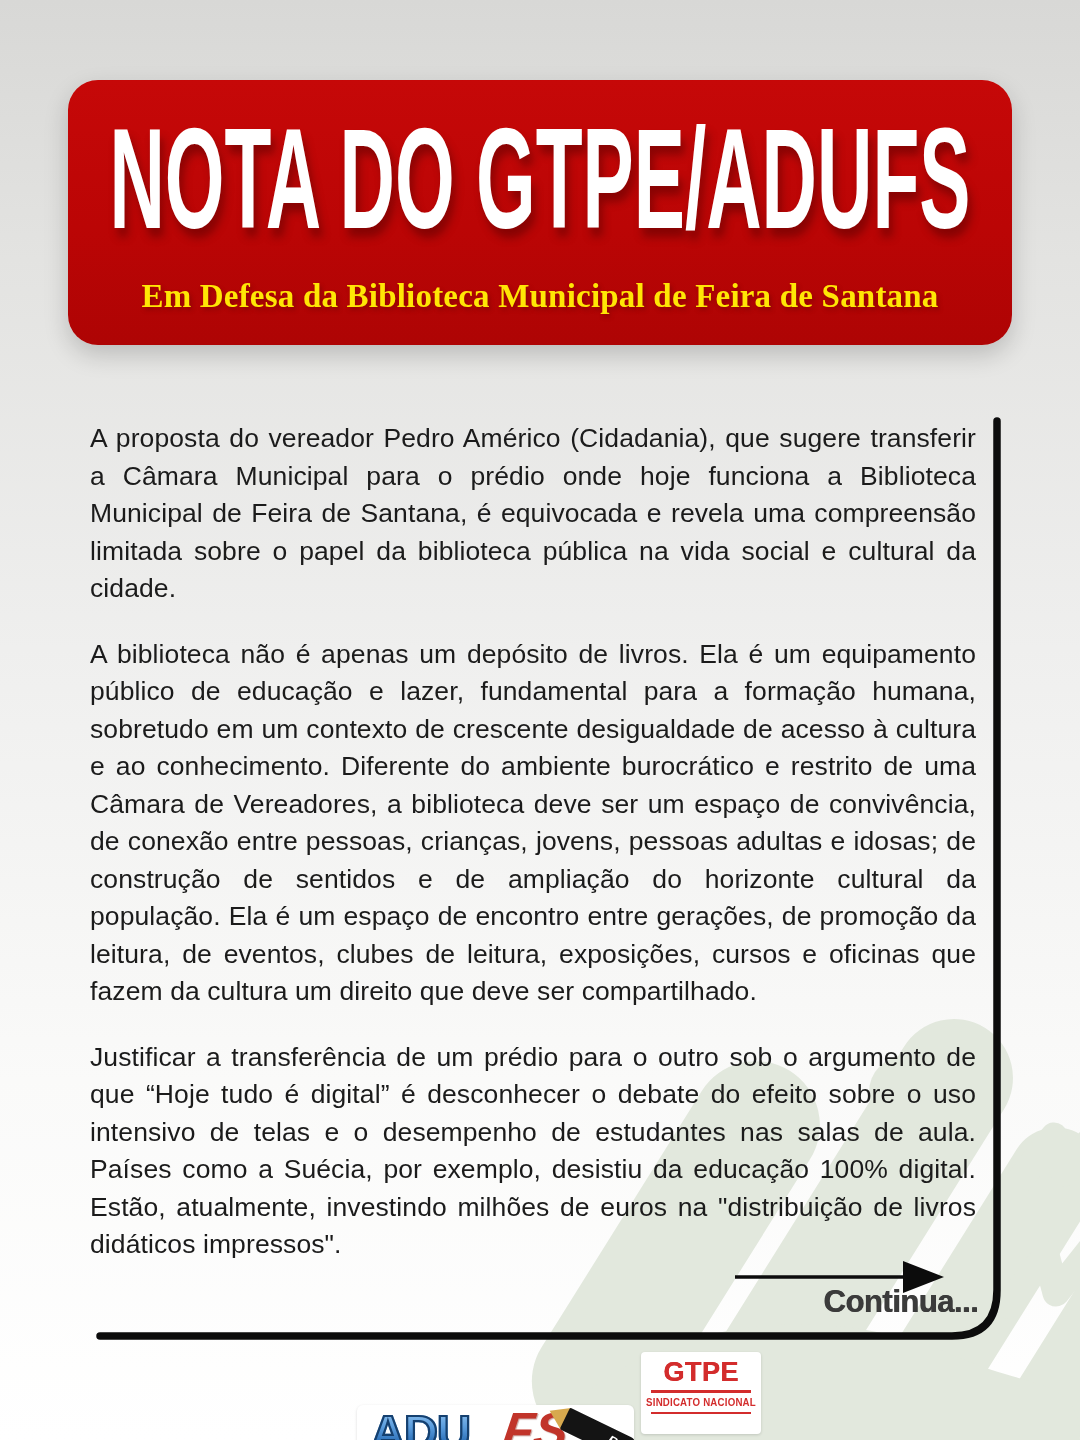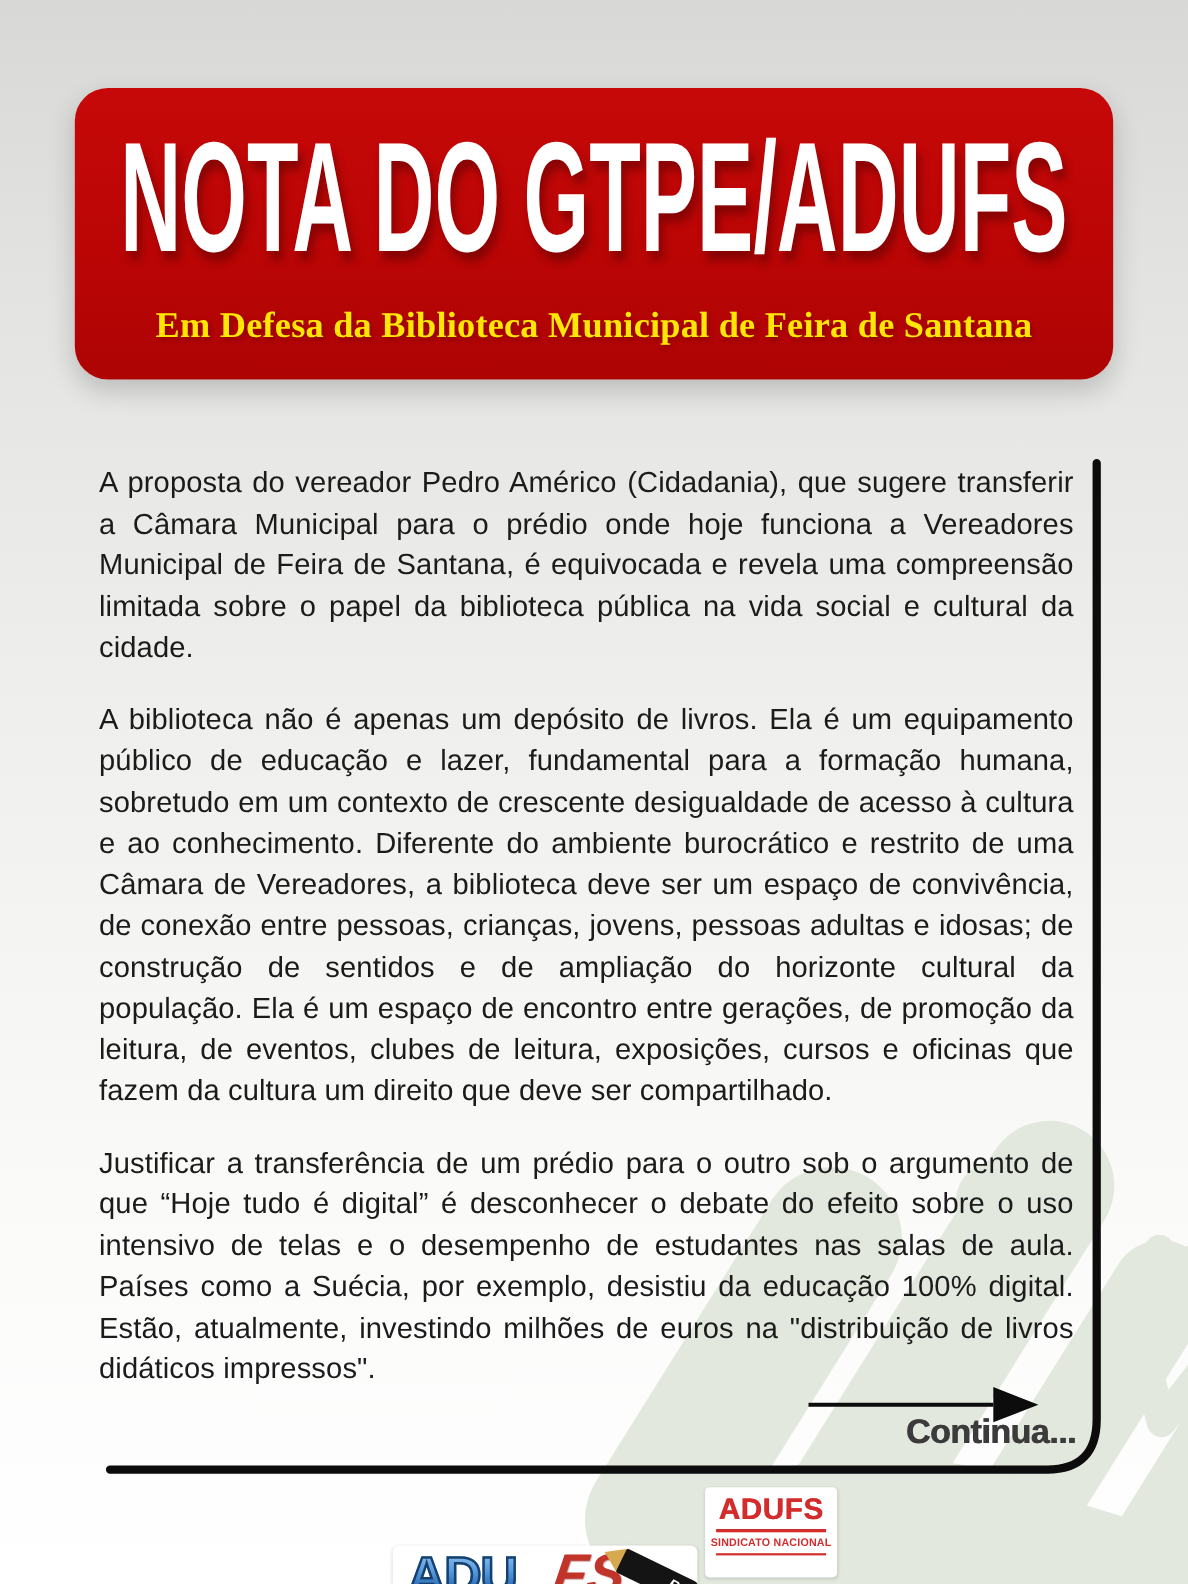--- a/index.html
+++ b/index.html
@@ -134,21 +134,21 @@
   </svg>
 
   <div class="banner">
     <div class="title-wrap">
       <span class="main-title">NOTA DO GTPE/ADUFS</span>
     </div>
     <div class="sub-title">Em Defesa da Biblioteca Municipal de Feira de Santana</div>
   </div>
 
   <div class="content">
-    <p>A proposta do vereador Pedro Américo (Cidadania), que sugere transferir a Câmara Municipal para o prédio onde hoje funciona a Vereadores Municipal de Feira de Santana, é equivocada e revela uma compreensão limitada sobre o papel da biblioteca pública na vida social e cultural da cidade.</p>
+    <p>A proposta do vereador Pedro Américo (Cidadania), que sugere transferir a Câmara Municipal para o prédio onde hoje funciona a Biblioteca Municipal de Feira de Santana, é equivocada e revela uma compreensão limitada sobre o papel da biblioteca pública na vida social e cultural da cidade.</p>
     <p>A biblioteca não é apenas um depósito de livros. Ela é um equipamento público de educação e lazer, fundamental para a formação humana, sobretudo em um contexto de crescente desigualdade de acesso à cultura e ao conhecimento. Diferente do ambiente burocrático e restrito de uma Câmara de Vereadores, a biblioteca deve ser um espaço de convivência, de conexão entre pessoas, crianças, jovens, pessoas adultas e idosas; de construção de sentidos e de ampliação do horizonte cultural da população. Ela é um espaço de encontro entre gerações, de promoção da leitura, de eventos, clubes de leitura, exposições, cursos e oficinas que fazem da cultura um direito que deve ser compartilhado.</p>
     <p>Justificar a transferência de um prédio para o outro sob o argumento de que “Hoje tudo é digital” é desconhecer o debate do efeito sobre o uso intensivo de telas e o desempenho de estudantes nas salas de aula. Países como a Suécia, por exemplo, desistiu da educação 100% digital. Estão, atualmente, investindo milhões de euros na "distribuição de livros didáticos impressos".</p>
   </div>
 
   <svg class="overlay" viewBox="0 0 1080 1440" xmlns="http://www.w3.org/2000/svg">
     <path d="M 100 1336 L 952 1336 Q 997 1336 997 1290 L 997 421" fill="none" stroke="#0c0c0c" stroke-width="7.5" stroke-linecap="round"></path>
     <g>
       <line x1="735" y1="1277" x2="903" y2="1277" stroke="#0c0c0c" stroke-width="3.5"></line>
       <polygon points="903,1261 944,1277 903,1293" fill="#0c0c0c"></polygon>
     </g>
@@ -161,19 +161,19 @@
     <div class="fs">FS</div>
     <div class="pencil">
       <span class="pencil-tip"></span>
       <span class="pencil-body"></span>
       <span class="ba">BA</span>
     </div>
     <div class="adufs-caption">Associação dos Docentes da Universidade Estadual de Feira de Santana</div>
   </div>
 
   <div class="andes-box">
-    <div class="andes-name">ADUFS</div>
+    <div class="andes-name">GTPE</div>
     <div class="andes-line"></div>
     <div class="andes-sub">SINDICATO NACIONAL</div>
     <div class="andes-line"></div>
   </div>
 
 </div>
 
 </body></html>

